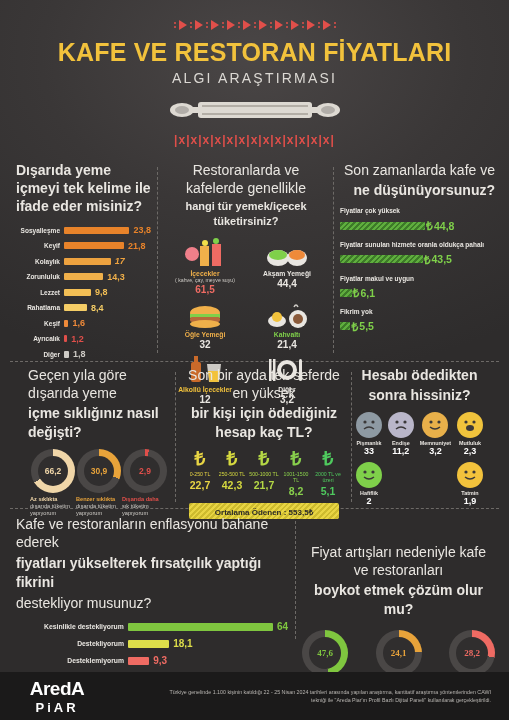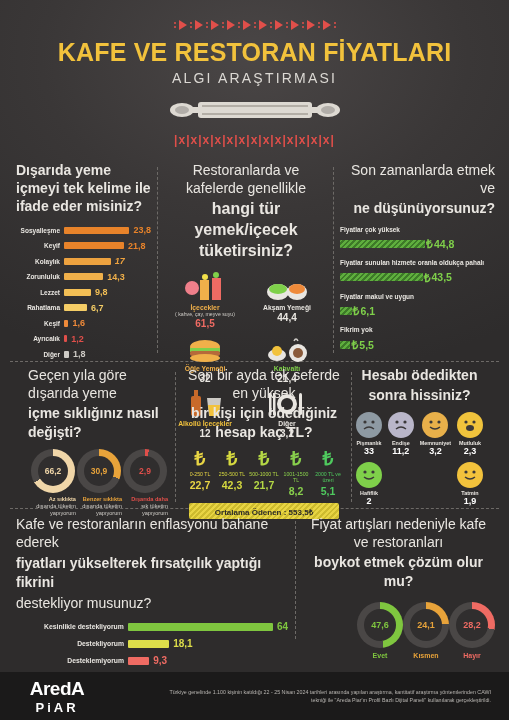--- a/index.html
+++ b/index.html
@@ -44,21 +44,21 @@
   .vsep {
     position:absolute; top:6px; right:0; width:0; height:186px;
     border-right: 1px dashed #6d6a67;
   }
   .q {
     color:#e9e6e1; font-size:14px; line-height:1.3; font-weight:bold; margin-bottom:8px;
   }
   .q.light { font-weight:normal; }
   .q.center { text-align:center; }
   .q.right { text-align:right; }
-  .q.big { font-size:16px; }
+  .q.big { font-size:11px; }
 
   
   .bars { margin-top:2px; }
   .barrow { display:flex; align-items:center; height:13px; margin-bottom:2.5px; }
   .blabel { width:48px; text-align:right; font-size:6.5px; color:#e9e6e1; font-weight:bold; padding-right:4px; white-space:nowrap;}
   .bfill { height:7px; border-radius:1px; }
   .bval { font-size:9px; font-weight:bold; padding-left:4px; white-space:nowrap; }
 
   
   .igrid { display:flex; flex-wrap:wrap; }
@@ -77,21 +77,21 @@
   .mval { color:#7fd04a; font-size:10.5px; font-weight:bold; }
 
   
   .row2 { display:flex; padding:0 18px; height:140px; margin-top:4px; }
   .d1 { width:165px; padding:0 6px 0 10px; }
   .d2 { width:180px; padding:0 6px; }
   .d3 { width:158px; padding:0 8px 0 4px; }
   .hsep { height:0; border-top:1px dashed #6d6a67; margin:2px 10px 4px 10px; }
 
   .donuts { display:flex; justify-content:space-between; margin-top:8px; padding:0 2px; }
-  .donut-item { width:46px; text-align:right; }
+  .donut-item { width:46px; text-align:left; }
   .donut { position:relative; width:44px; height:44px; margin:0 auto; border-radius:50%; }
   .donut .hole {
     position:absolute; left:7px; top:7px; width:30px; height:30px; border-radius:50%;
     background:#302e2e; display:flex; align-items:center; justify-content:center;
     font-size:8.5px; font-weight:bold;
   }
   .dcap { font-size:5.6px; font-weight:bold; line-height:1.3; margin-top:3px; }
   .dcap span { font-weight:normal; color:#cfccc7; }
 
   
@@ -109,27 +109,27 @@
   
   .erow { display:flex; justify-content:space-between; margin-top:6px; }
   .ecell { text-align:center; }
   .face { width:26px; height:26px; border-radius:50%; margin:0 auto; position:relative; }
   .elabel { font-size:5.4px; color:#e9e6e1; margin-top:2px; font-weight:bold;}
   .eval { font-size:9px; font-weight:bold; color:#fff; margin-top:0px; }
 
   
   .row3 { display:flex; padding:0 6px; margin-top:6px; height:130px; }
   .b1 { width:290px; padding:0 8px 0 10px; }
-  .b2 { width:209px; padding:0 8px 0 6px; }
+  .b2 { width:209px; padding:0 8px 0 6px;margin-top:28px; }
   .bars3 .barrow { height:14px; margin-bottom:3px; }
   .bars3 .blabel { width:112px; font-size:6.8px; }
   .bars3 .bfill { height:8px; }
   .bars3 .bval { font-size:10px; }
 
-  .donuts3 { display:flex; justify-content:flex-end; margin-top:12px; }
+  .donuts3 { display:flex; justify-content:space-between; margin-top:12px;font-family:Liberation Serif, serif; }
   .donut3 { position:relative; width:46px; height:46px; border-radius:50%; margin:0 auto; }
   .donut3 .hole {
     position:absolute; left:7px; top:7px; width:32px; height:32px; border-radius:50%;
     background:#302e2e; display:flex; align-items:center; justify-content:center;
     font-size:9px; font-weight:bold;
   }
   .d3cap { font-size:7px; font-weight:bold; margin-top:4px; text-align:center; }
 
   
   .footer {
@@ -249,21 +249,21 @@
             <div class="bval" style="color: rgb(240, 176, 74);">14,3</div>
           </div>
           <div class="barrow">
             <div class="blabel">Lezzet</div>
             <div class="bfill" style="width: 26.95px; background: rgb(243, 191, 85);"></div>
             <div class="bval" style="color: rgb(243, 191, 85);">9,8</div>
           </div>
           <div class="barrow">
             <div class="blabel">Rahatlama</div>
             <div class="bfill" style="width: 23.1px; background: rgb(245, 205, 102);"></div>
-            <div class="bval" style="color: rgb(245, 205, 102);">6,7</div>
+            <div class="bval" style="color: rgb(245, 205, 102);">8,4</div>
           </div>
           <div class="barrow">
             <div class="blabel">Keşif</div>
             <div class="bfill" style="width: 4.4px; background: rgb(239, 138, 58);"></div>
             <div class="bval" style="color: rgb(239, 138, 58);">1,6</div>
           </div>
           <div class="barrow">
             <div class="blabel">Ayrıcalık</div>
             <div class="bfill" style="width: 3.3px; background: rgb(224, 79, 74);"></div>
             <div class="bval" style="color: rgb(224, 79, 74);">1,2</div>
@@ -355,21 +355,21 @@
               </svg>
             </div>
             <div class="ilabel" style="color: rgb(233, 230, 225);">Diğer</div>
             <div class="ival" style="color: rgb(233, 230, 225);">3,2</div>
           </div>
         </div>
       <div class="vsep"></div>
     </div>
 
     <div class="col c3">
-      <div class="q light right">Son zamanlarda etmek ve</div>
+      <div class="q light right">Son zamanlarda kafe ve</div>
       <div class="q right" style="margin-top:-6px">ne düşünüyorsunuz?</div>
       <div id="money-bars">
           <div class="mrow">
             <div class="mlabel">Fiyatlar çok yüksek</div>
             <div class="mbarline">
               <div class="mbar" style="width: 85.12px;"></div>
               <div class="mtl">₺</div>
               <div class="mval">44,8</div>
             </div>
           </div>

